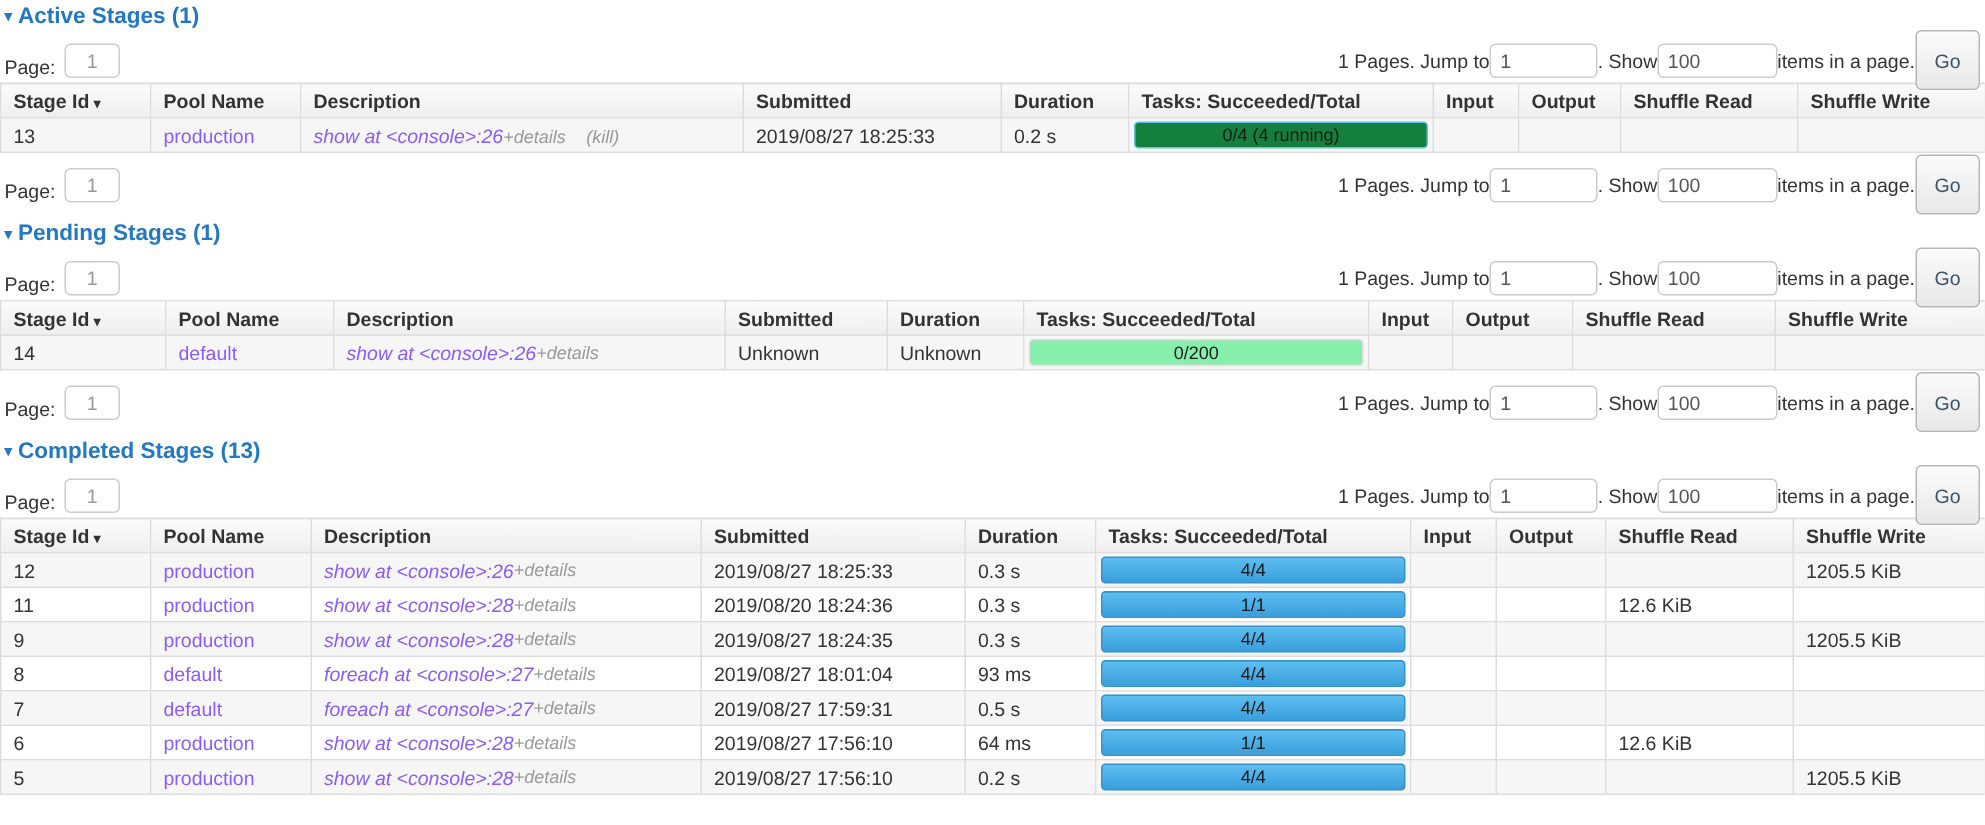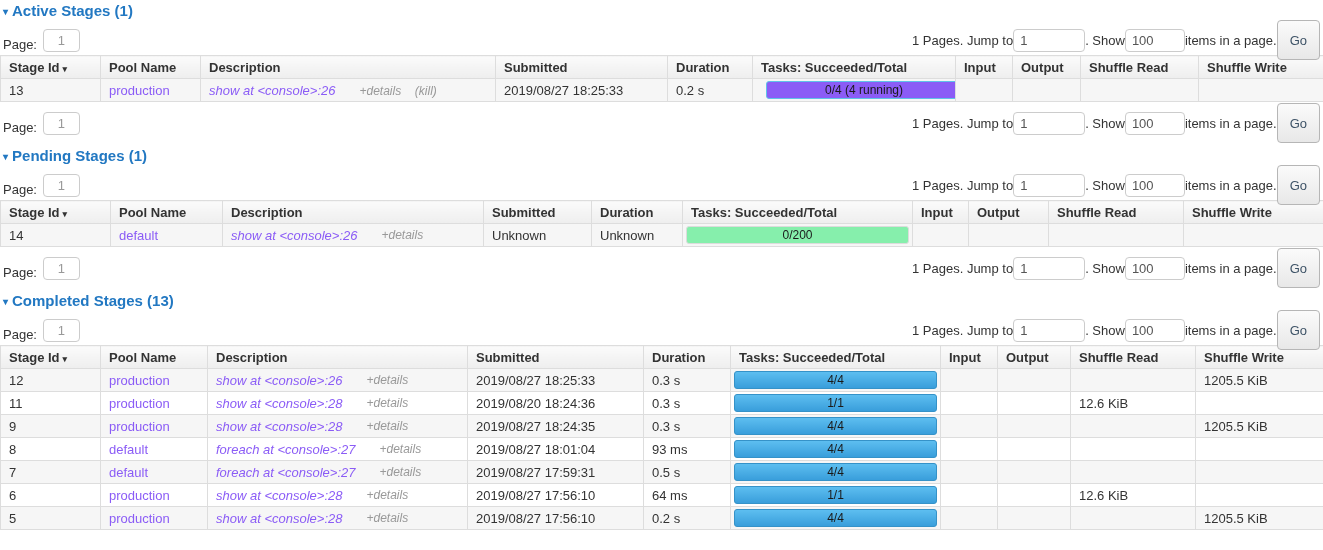--- a/index.html
+++ b/index.html
@@ -24,50 +24,50 @@
   }
   .pag-left { display: flex; align-items: flex-end; gap: 6px; }
   .pag-right { display: flex; align-items: center; gap: 0; }
   input.txt {
     height: 23px; border: 1px solid #ccc; border-radius: 4px;
     font-family: "Liberation Sans", sans-serif; font-size: 13px;
     padding: 2px 6px; color: #555; background: #fff; outline: none;
   }
   input.page-input { width: 37px; text-align: center; color: #999; }
   input.jump-input { width: 72px; }
-  input.show-input { width: 60px; }
+  input.show-input { width: 80px; }
   .go-btn {
     height: 40px; padding: 2px 12px; border: 1px solid #b6b6b6; border-radius: 4px;
     background: linear-gradient(#fbfbfb, #e8e8e8); color: #3d5266;
     font-family: "Liberation Sans", sans-serif; font-size: 13px; cursor: pointer;
   }
 
   table { border-collapse: collapse; table-layout: fixed; width: 1323px; margin-top: 2px; }
   th, td {
     border: 1px solid #ddd; padding: 3px 8px; height: 23px;
     text-align: left; font-size: 13px; white-space: nowrap;
     overflow: hidden; text-overflow: ellipsis; vertical-align: middle;
   }
   th { background: linear-gradient(#fbfbfb, #eeeeee); font-weight: bold; cursor: pointer; }
   th .sort { font-size: 9px; margin-left: 3px; color: #333; }
   tbody tr { background: #fff; }
   tbody tr:nth-child(odd) { background: #f6f6f6; }
 
   .lnk { color: #8b5cf6; text-decoration: none; cursor: pointer; }
   .desc-wrap { display: flex; justify-content: flex-start; align-items: center; font-style: italic; }
-  .details { color: #999; font-size: 12px; cursor: pointer; margin-left: 24px; }
+  .details { color: #999; font-size: 12px; cursor: pointer; }
   .kill { color: #999; font-size: 12px; margin-left: 10px; cursor: pointer; }
   .desc-right { white-space: nowrap; }
 
   td.tasks-cell { padding: 2px 3px; }
   .bar {
     height: 18px; line-height: 16px; text-align: center; font-size: 12px;
     border-radius: 3px; color: #1a1a1a; width: 100%;
   }
-  .bar.running { background: #8b5cf6; border: 1px solid #5fc2e8; margin-left: 10px; }
+  .bar.running { background: #15803d; border: 1px solid #5fc2e8; }
   .bar.done { background: linear-gradient(#5dbef0, #399edb); border: 1px solid #3592c8; }
   .bar.empty { background: #86efac; border: 1px solid #dcdcdc; }
 </style>
 </head>
 <body>
 
 <div class="page">
 
   <div class="section-title first">
     <span class="arrow">▾</span><span>Active Stages (1)</span>

